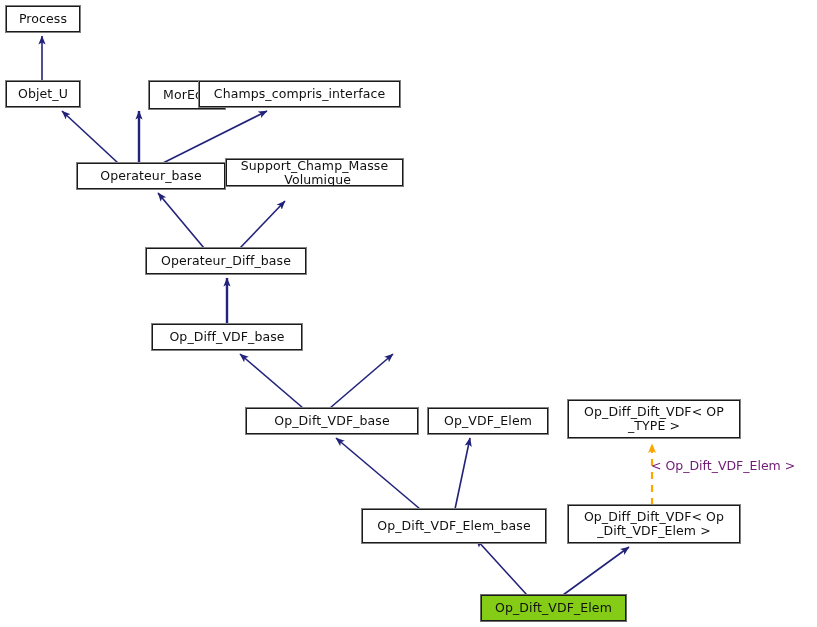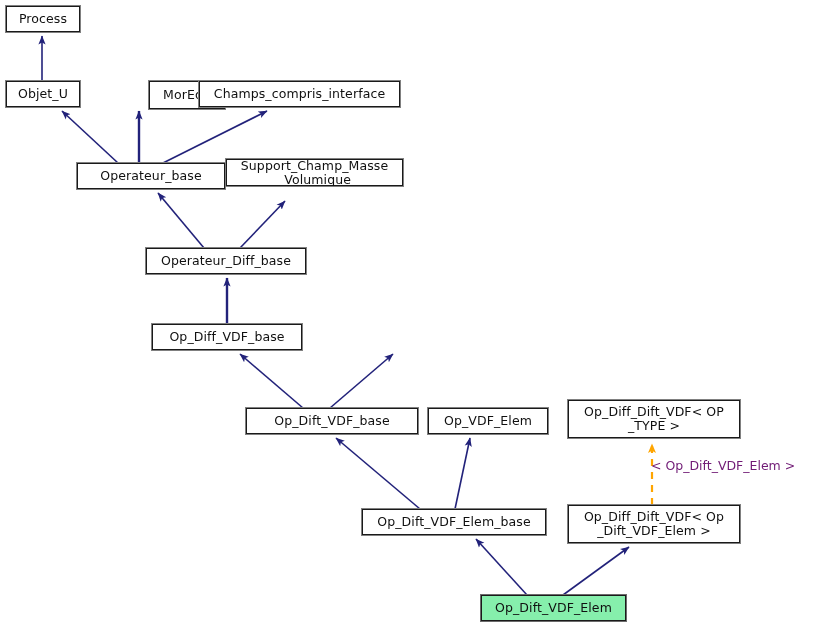--- a/index.html
+++ b/index.html
@@ -37,21 +37,21 @@
     text-align: center;
     color: #101010;
     font-size: 12.5px;
     line-height: 14px;
     letter-spacing: 0.1px;
     white-space: pre-line;
     padding: 10px 3px;
     z-index: 5;
   }
   .node.highlight {
-    background: #86efac;
+    background: #84cc16;
     border: 1px solid #1a1a1a;
     outline: 1px solid #6b6b6b;
   }
   .edge-label {
     position: absolute;
     font-family: "DejaVu Sans", "Liberation Sans", sans-serif;
     font-size: 12.5px;
     line-height: 14px;
     color: #701a75;
     white-space: nowrap;
@@ -112,21 +112,21 @@
   <div class="node" style="left:152px; top:324px; width:150px; height:26px;">Op_Diff_VDF_base</div>
 
 
   <div class="node" style="left:246px; top:408px; width:172px; height:26px;">Op_Dift_VDF_base</div>
 
   <div class="node" style="left:428px; top:408px; width:120px; height:26px;">Op_VDF_Elem</div>
 
   <div class="node" style="left:568px; top:400px; width:172px; height:38px;">Op_Diff_Dift_VDF&lt; OP
 _TYPE &gt;</div>
 
-  <div class="node" style="left:362px; top:509px; width:184px; height:26px;">Op_Dift_VDF_Elem_base</div>
+  <div class="node" style="left:362px; top:509px; width:184px; height:34px;">Op_Dift_VDF_Elem_base</div>
 
   <div class="node" style="left:568px; top:505px; width:172px; height:38px;">Op_Diff_Dift_VDF&lt; Op
 _Dift_VDF_Elem &gt;</div>
 
   <div class="node highlight" style="left:481px; top:595px; width:145px; height:26px;">Op_Dift_VDF_Elem</div>
 
   <div class="edge-label" style="left:651px; top:459px;">&lt; Op_Dift_VDF_Elem &gt;</div>
 
 </div>
 

